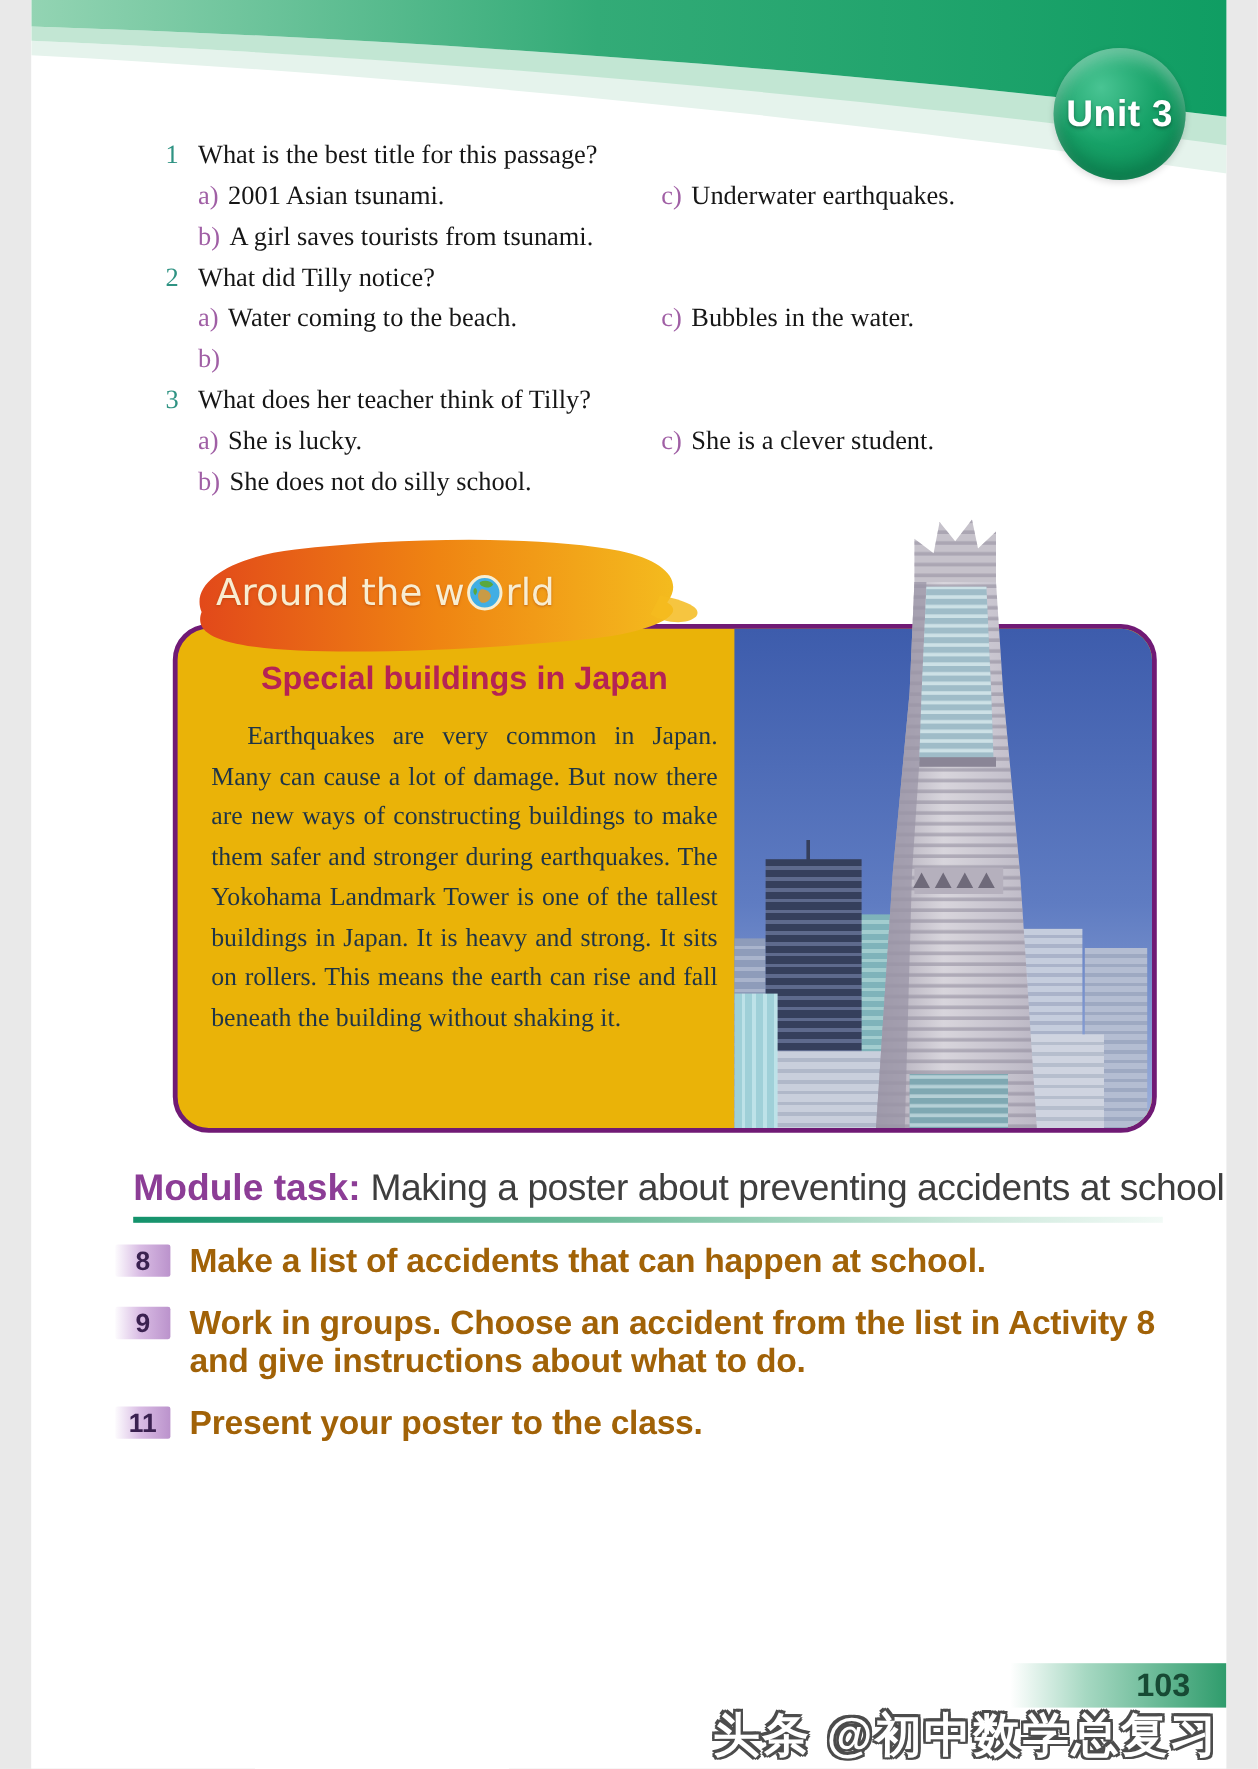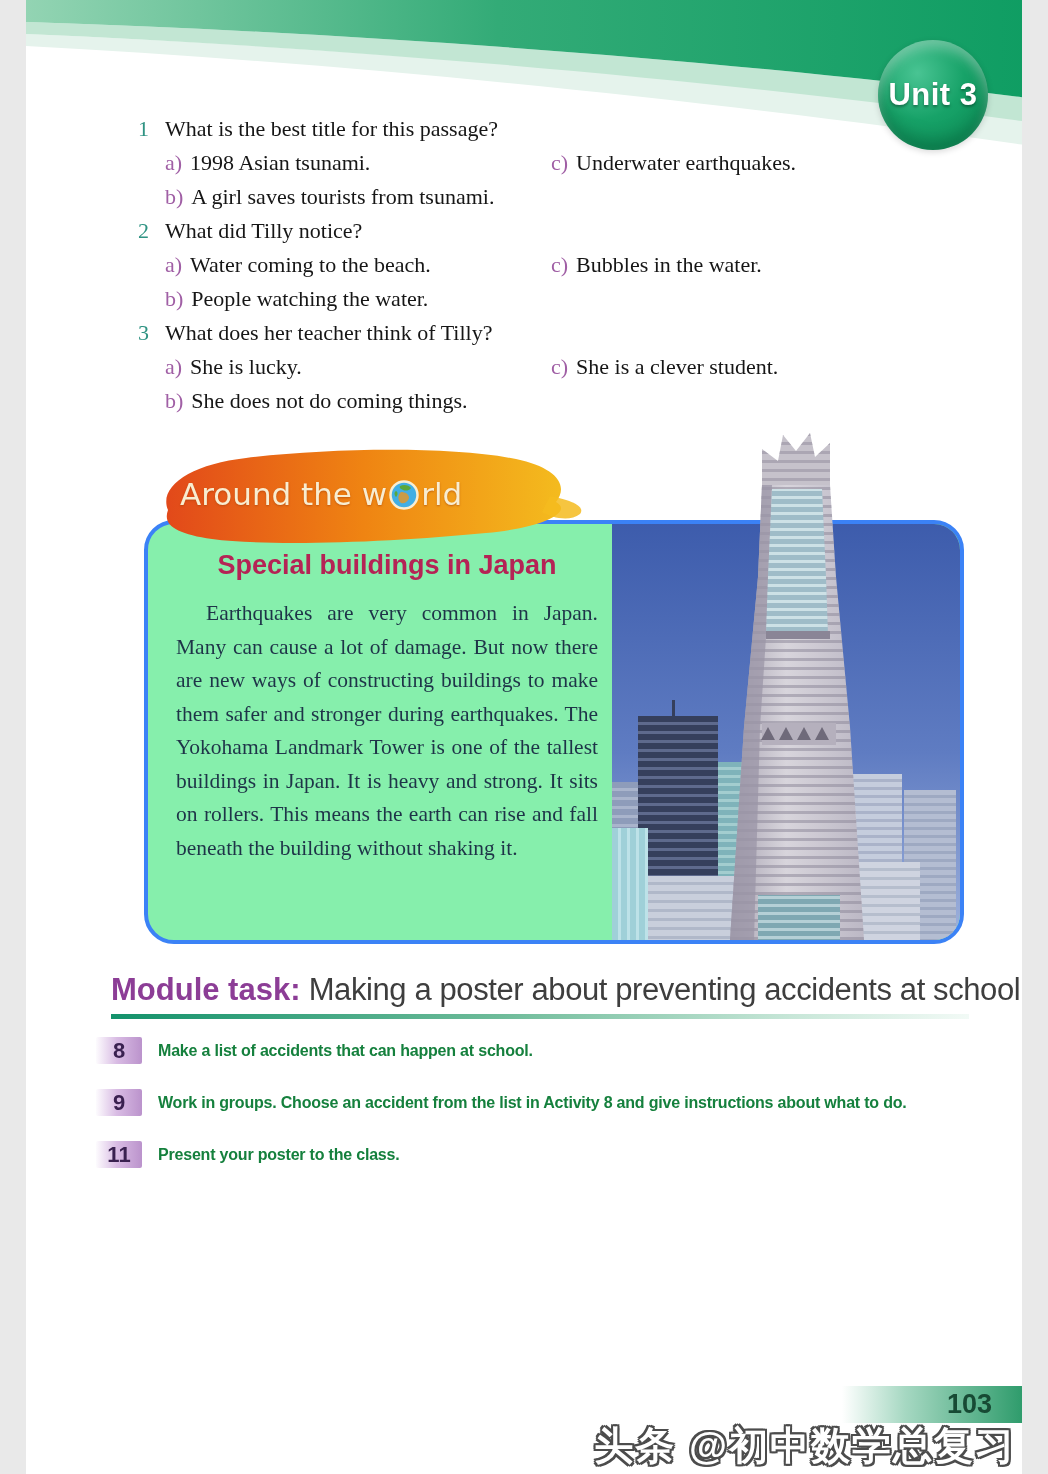--- a/index.html
+++ b/index.html
@@ -22,22 +22,22 @@
   .opt-cell{display:flex;}
   .opt-cell.first{width:386px;flex:0 0 386px;}
   .opt-label{color:#a05fa5;margin-right:8px;}
 
   
   .aw-banner{position:absolute;left:124px;top:446px;width:440px;height:110px;z-index:6;}
   .aw-banner-text{position:absolute;left:30px;top:30px;z-index:7;font-family:"DejaVu Sans",sans-serif;
     font-size:31px;color:#f8edd1;white-space:nowrap;text-shadow:0 1px 2px rgba(160,60,10,.55);}
   .globe{display:inline-block;vertical-align:-6px;margin:0 1px;}
 
-  .aw-box{position:absolute;left:118px;top:520px;width:812px;height:416px;background:#86efac;
-    border:4px solid #3b82f6;border-radius:30px;z-index:2;}
+  .aw-box{position:absolute;left:118px;top:520px;width:812px;height:416px;background:#eab308;
+    border:4px solid #701a75;border-radius:30px;z-index:2;}
   .aw-text{position:absolute;left:24px;top:26px;width:430px;}
   .aw-title{font-family:"Liberation Sans",sans-serif;font-weight:bold;font-size:27px;color:#b52355;
     text-align:center;margin:0 0 16px 0;}
   .aw-para{font-size:21.5px;line-height:33.5px;color:#1e3448;text-align:justify;text-indent:30px;margin:4px;}
 
   
   .aw-photo{position:absolute;top:0;right:0;bottom:0;width:348px;border-radius:0 26px 26px 0;overflow:hidden;
     background:linear-gradient(180deg,#3d5cac 0%,#5f7cc2 55%,#9fb2dc 100%);}
   .bldg{position:absolute;}
   .b-darkleft{left:26px;top:192px;width:80px;bottom:0;background:repeating-linear-gradient(180deg,#353f5c 0 6px,#5e6a8d 6px 9px);}
@@ -59,21 +59,21 @@
   .mt-underline{position:absolute;left:85px;top:1014px;width:858px;height:5px;
     background:linear-gradient(90deg,#13926b 0%,#6dbb99 45%,#c9e7d9 80%,#f2faf6 100%);}
 
   
   .activities{position:absolute;left:70px;top:1035px;width:910px;font-family:"Liberation Sans",sans-serif;}
   .act-row{display:flex;align-items:flex-start;margin-bottom:21px;}
   .act-badge{flex:0 0 auto;min-width:46px;height:27px;margin-top:2px;margin-right:16px;border-radius:2px;
     background:linear-gradient(90deg,rgba(240,230,246,.15) 0%,#d9bce4 45%,#bb93cc 100%);
     display:flex;align-items:center;justify-content:center;
     font-weight:bold;font-size:22px;color:#3a2150;}
-  .act-text{font-weight:bold;font-size:16px;line-height:31px;color:#15803d;letter-spacing:-0.2px;}
+  .act-text{font-weight:bold;font-size:28px;line-height:31px;color:#a16207;letter-spacing:-0.2px;}
   .act-text em{font-style:italic;}
 
   
   .page-bar{position:absolute;top:1386px;right:0;width:180px;height:37px;
     background:linear-gradient(90deg,rgba(255,255,255,0) 0%,#a6d8c2 35%,#2f9c6c 100%);
     display:flex;align-items:center;justify-content:flex-end;padding-right:30px;box-sizing:border-box;}
   .page-num{font-family:"Liberation Sans",sans-serif;font-weight:bold;font-size:27px;color:#174a34;}
   .watermark{position:absolute;top:1419px;right:6px;font-family:"Liberation Sans",sans-serif;font-weight:bold;
     font-size:39px;color:#ffffff;letter-spacing:2px;
     text-shadow:-2px -2px 0 #4c4c4c,2px -2px 0 #4c4c4c,-2px 2px 0 #4c4c4c,2px 2px 0 #4c4c4c,0 2px 0 #4c4c4c,0 -2px 0 #4c4c4c,2px 0 0 #4c4c4c,-2px 0 0 #4c4c4c;}
@@ -101,21 +101,21 @@
 
   <div class="questions">
 
     <div class="q-line">
       <span class="q-num">1</span>
       <span>What is the best title for this passage?</span>
     </div>
     <div class="opt-row">
       <span class="opt-cell first">
         <span class="opt-label">a)</span>
-        <span>1998 Asian tsunami.</span>
+        <span>2001 Asian tsunami.</span>
       </span>
       <span class="opt-cell">
         <span class="opt-label">c)</span>
         <span>Underwater earthquakes.</span>
       </span>
     </div>
     <div class="opt-row">
       <span class="opt-cell first">
         <span class="opt-label">b)</span>
         <span>A girl saves tourists from tsunami.</span>
@@ -132,42 +132,41 @@
         <span>Water coming to the beach.</span>
       </span>
       <span class="opt-cell">
         <span class="opt-label">c)</span>
         <span>Bubbles in the water.</span>
       </span>
     </div>
     <div class="opt-row">
       <span class="opt-cell first">
         <span class="opt-label">b)</span>
-        <span>People watching the water.</span>
       </span>
     </div>
 
     <div class="q-line">
       <span class="q-num">3</span>
       <span>What does her teacher think of Tilly?</span>
     </div>
     <div class="opt-row">
       <span class="opt-cell first">
         <span class="opt-label">a)</span>
         <span>She is lucky.</span>
       </span>
       <span class="opt-cell">
         <span class="opt-label">c)</span>
         <span>She is a clever student.</span>
       </span>
     </div>
     <div class="opt-row">
       <span class="opt-cell first">
         <span class="opt-label">b)</span>
-        <span>She does not do coming things.</span>
+        <span>She does not do silly school.</span>
       </span>
     </div>
   </div>
 
   <div class="aw-box">
     <div class="aw-text">
       <h3 class="aw-title">Special buildings in Japan</h3>
       <p class="aw-para">Earthquakes are very common in Japan. Many can cause a lot of damage. But now there are new ways of constructing buildings to make them safer and stronger during earthquakes. The Yokohama Landmark Tower is one of the tallest buildings in Japan. It is heavy and strong. It sits on rollers. This means the earth can rise and fall beneath the building without shaking it.</p>
     </div>
 

